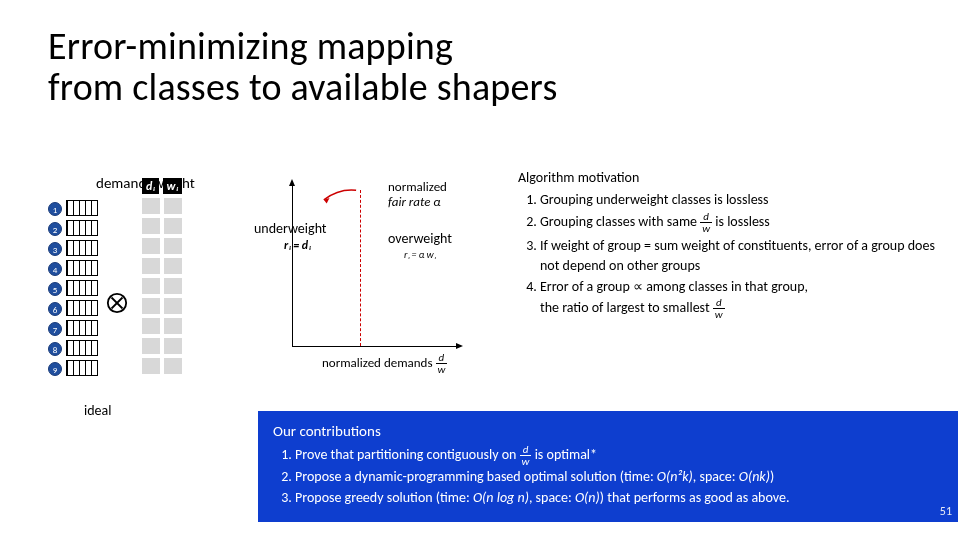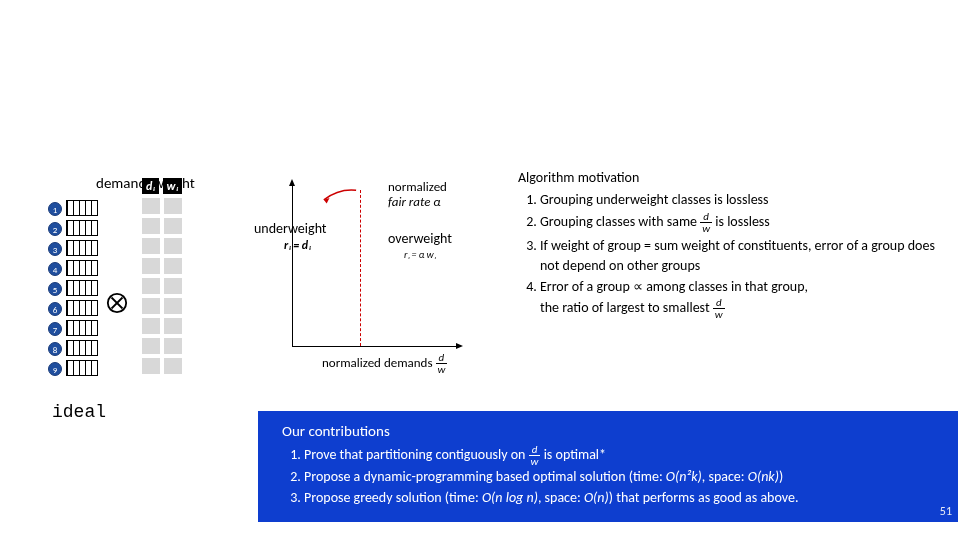--- a/index.html
+++ b/index.html
@@ -24,21 +24,21 @@
   .shapers { display: inline-block; vertical-align: top; margin-left: 4px; }
   .shaper { width: 32px; height: 16px; border: 1.5px solid #000; background: repeating-linear-gradient(to right, #000 0 1.5px, transparent 1.5px 6px); margin-bottom: 4px; }
   .cross { position: absolute; left: 58px; top: 92px; width: 22px; height: 22px; }
 
   .dw-table { position: absolute; left: 94px; top: -22px; }
   .dw-head { display: flex; gap: 4px; font-weight: bold; }
   .dw-head span { background:#000; color:#fff; font-size:12px; padding:1px 4px; font-style: italic; }
   .dw-grid { margin-top: 4px; display: grid; grid-template-columns: 18px 18px; grid-auto-rows: 16px; gap: 4px 4px; }
   .dw-grid div { background: #d8d8d8; }
 
-  .ideal { position: absolute; left: 4px; top: 228px; font-size: 18px; font-family: Liberation Mono, monospace; }
+  .ideal { position: absolute; left: 36px; top: 228px; font-size: 14px; }
 
   .graph { position: absolute; left: 180px; top: 10px; width: 230px; height: 185px; }
   .y-axis { position: absolute; left: 64px; top: 0; bottom: 22px; width: 1px; background:#000; }
   .y-axis::before { content:""; position:absolute; top:-5px; left:-3px; border-left:3.5px solid transparent; border-right:3.5px solid transparent; border-bottom:7px solid #000; }
   .x-axis { position: absolute; left: 64px; right: 0; bottom: 22px; height: 1px; background:#000; }
   .x-axis::after { content:""; position:absolute; right:-5px; top:-3px; border-top:3.5px solid transparent; border-bottom:3.5px solid transparent; border-left:7px solid #000; }
   .dash { position:absolute; left: 132px; top: 6px; height: 156px; border-left: 1px dashed #c00; }
   .red-arrow { position:absolute; left: 92px; top: 4px; width: 38px; height: 16px; }
   .norm-fair { position:absolute; left: 140px; top: -4px; font-size: 13px; color:#000; line-height:1.15;margin-left:20px; }
   .norm-fair .alpha { font-style: italic; }
@@ -49,30 +49,34 @@
   .norm-dem { position:absolute; left: 94px; top: 168px; font-size: 13px; }
   .frac-dw { display:inline-block; vertical-align:middle; text-align:center; font-size:11px; line-height:1; font-style: italic; }
   .frac-dw .n { display:block; border-bottom:1px solid #000; padding:0 2px; }
   .frac-dw .d { display:block; padding:0 2px; }
 
   .motivation { position:absolute; left: 470px; top: -6px; width: 430px; font-size: 14px; line-height: 1.4; }
   .motivation .mtitle { color:#000; }
   .motivation ol { list-style: decimal; padding-left: 22px; margin-top: 2px; }
   .motivation li { margin-bottom: 2px; }
 
-  .contrib { position:absolute; left: 210px; bottom: 8px; width: 700px; background:#0e3ecf; color:#fff; padding: 10px 14px 14px 24px; font-size: 14px; line-height: 1.45; }
+  .contrib { position:absolute; left: 210px; bottom: 8px; width: 700px; background:#0e3ecf; color:#fff; padding: 10px 14px 14px 15px; font-size: 14px; line-height: 1.45; }
   .contrib .ctitle { font-size: 15px; }
   .contrib ol { list-style: decimal; padding-left: 22px; margin-top: 2px; }
   .contrib .frac-dw .n { border-bottom-color:#fff; }
   .pgnum { position:absolute; right:6px; bottom:2px; font-size:12px; color:#e6e9f4; }
 </style>
 </head>
 <body>
 
 <div class="slide">
+  <h1 class="title">
+    <span>Error-minimizing mapping</span><br>
+    <span>from classes to available shapers</span>
+  </h1>
 </div>
 
 <div class="content">
   <div class="demand-label">demand, weight</div>
 
   <div class="left-block">
     <div style="display:flex; align-items:flex-start;">
       <div class="circ-col" id="circ-col">
           <div class="circ">1</div>
           <div class="circ">2</div>

